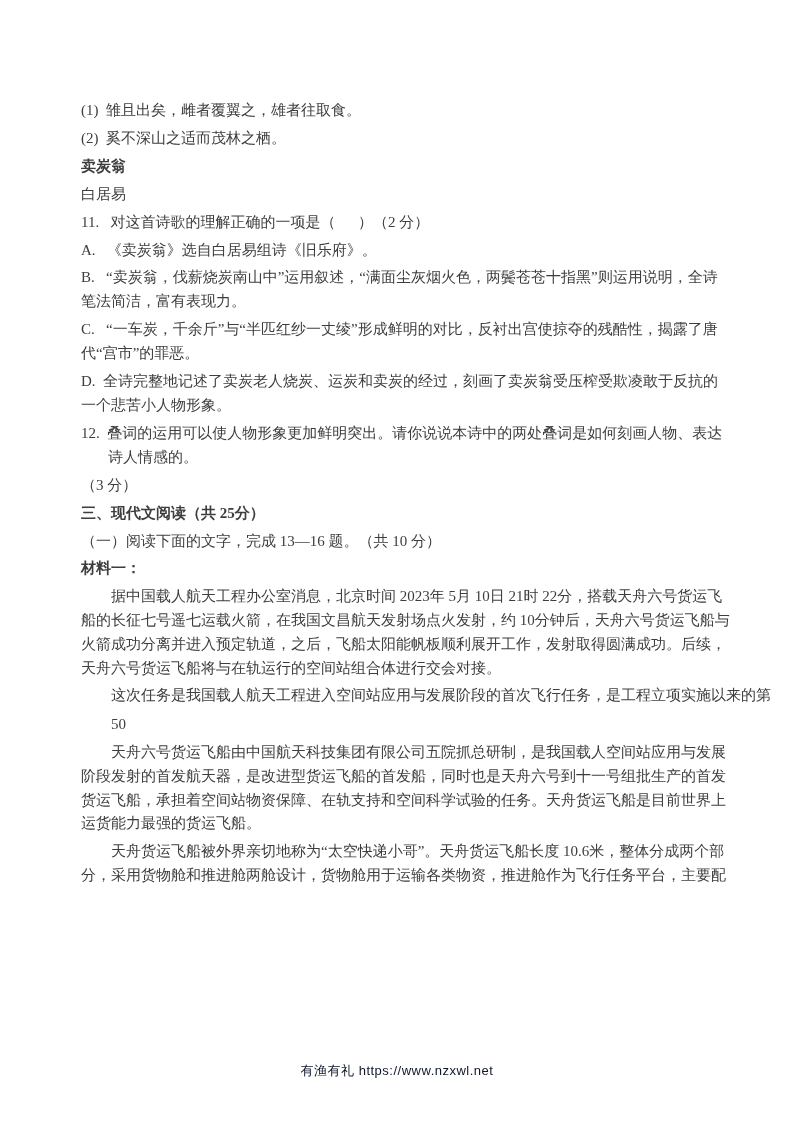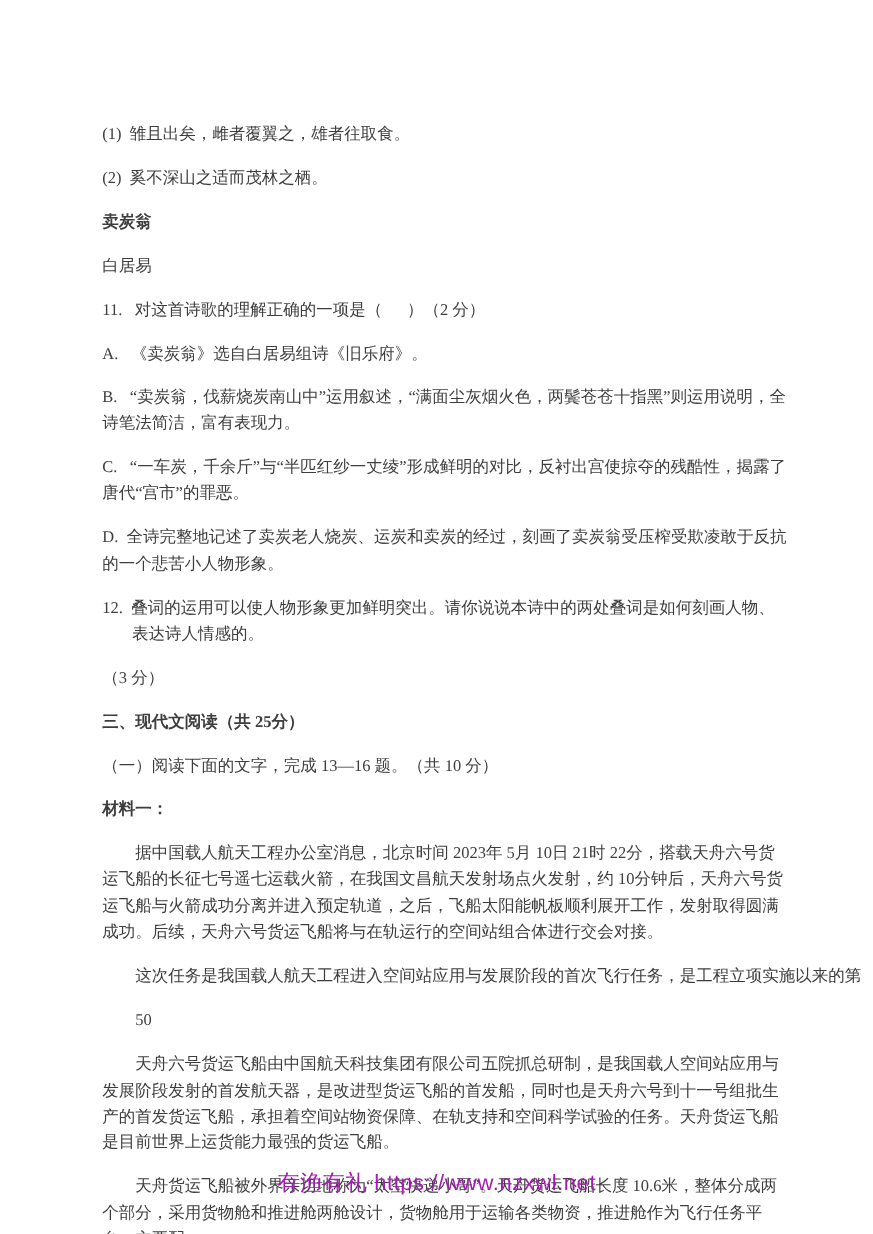--- a/index.html
+++ b/index.html
@@ -18,40 +18,40 @@
   }
   .content {
     position: absolute;
     left: 77px;
     top: 95px;
     width: 657px;
     font-size: 15px;
     line-height: 23.9px;
   }
   .blk {
-    margin: 16px;
+    margin: 4px;
     white-space: pre-wrap;
     text-indent: 0;
   }
   .indent { text-indent: 2em; }
   .nowrap { white-space: pre; font-family: Liberation Mono, monospace; }
   .center { }
   .bold { font-weight: bold; }
   .hang {
     padding-left: 1.8em;
     text-indent: -1.8em;
   }
   .footer {
     position: absolute;
     left: 0;
     width: 794px;
     top: 1062px;
     text-align: center;
-    color: #a21caf;
-    font-size: 20px;
+    color: #0f172a;
+    font-size: 13px;
     font-family: "Liberation Sans", "DejaVu Sans", sans-serif;
     letter-spacing: 0.5px;
   }
 </style>
 </head>
 <body>
 
 <div class="page">
   <div class="content">
 

